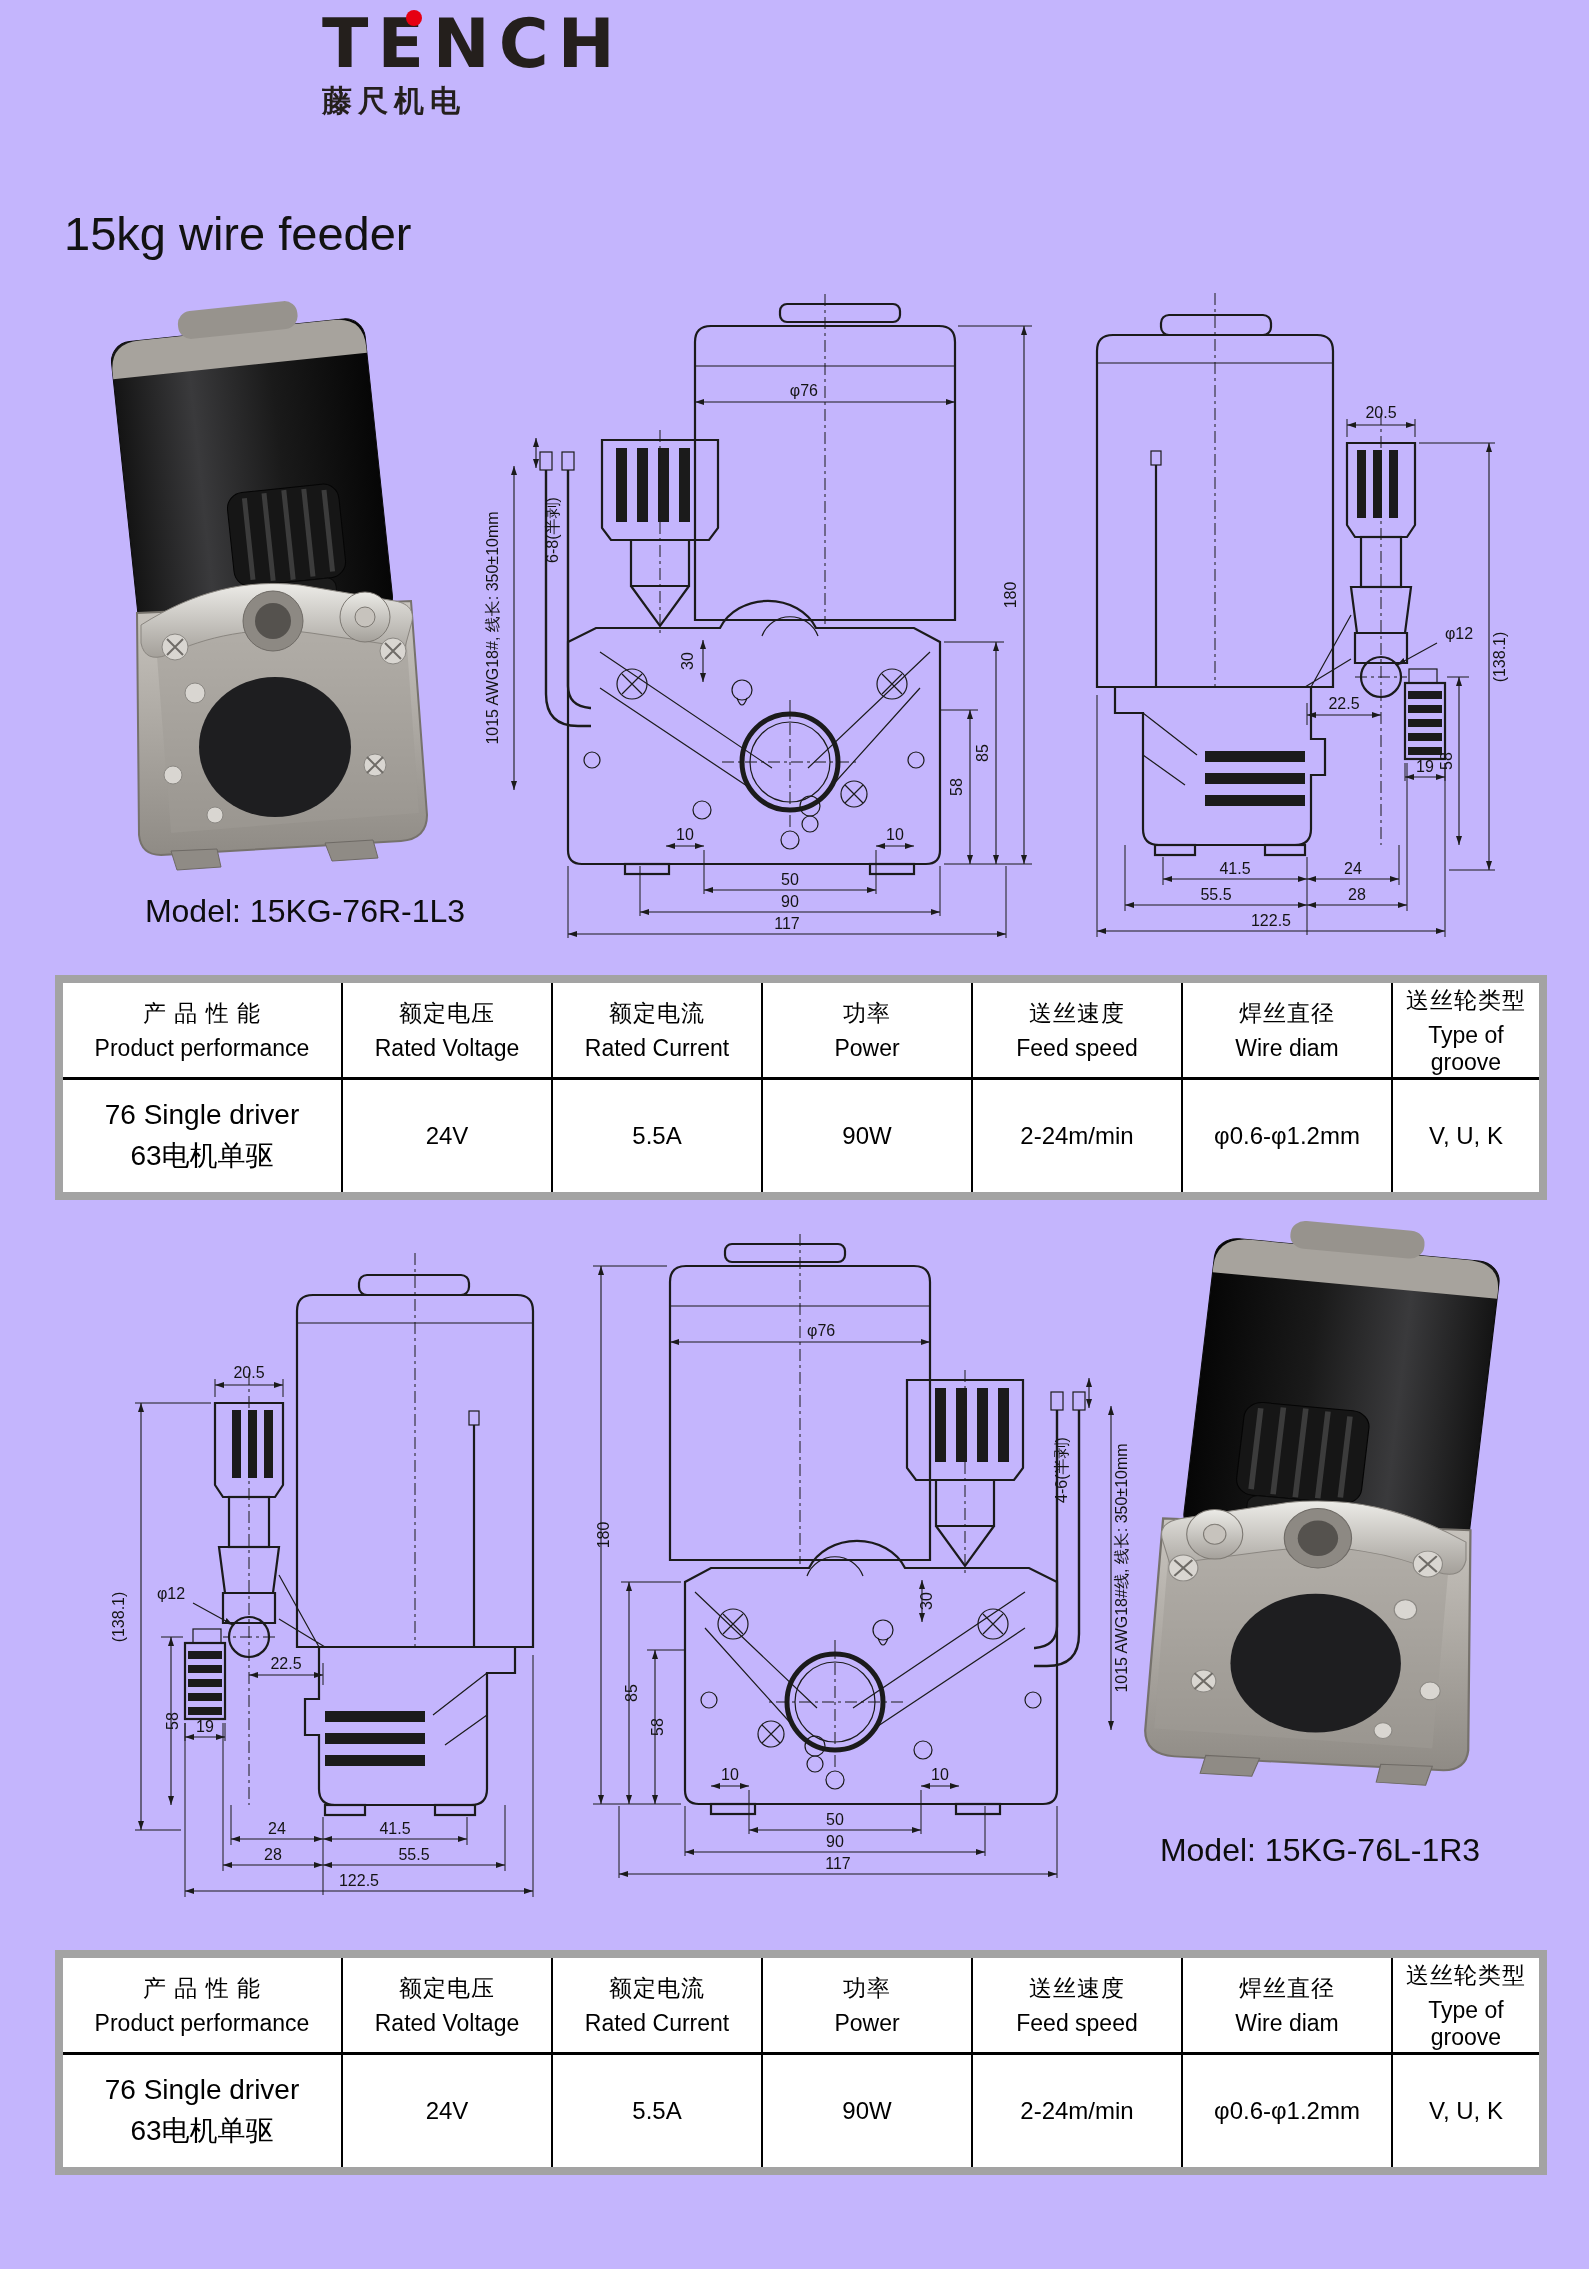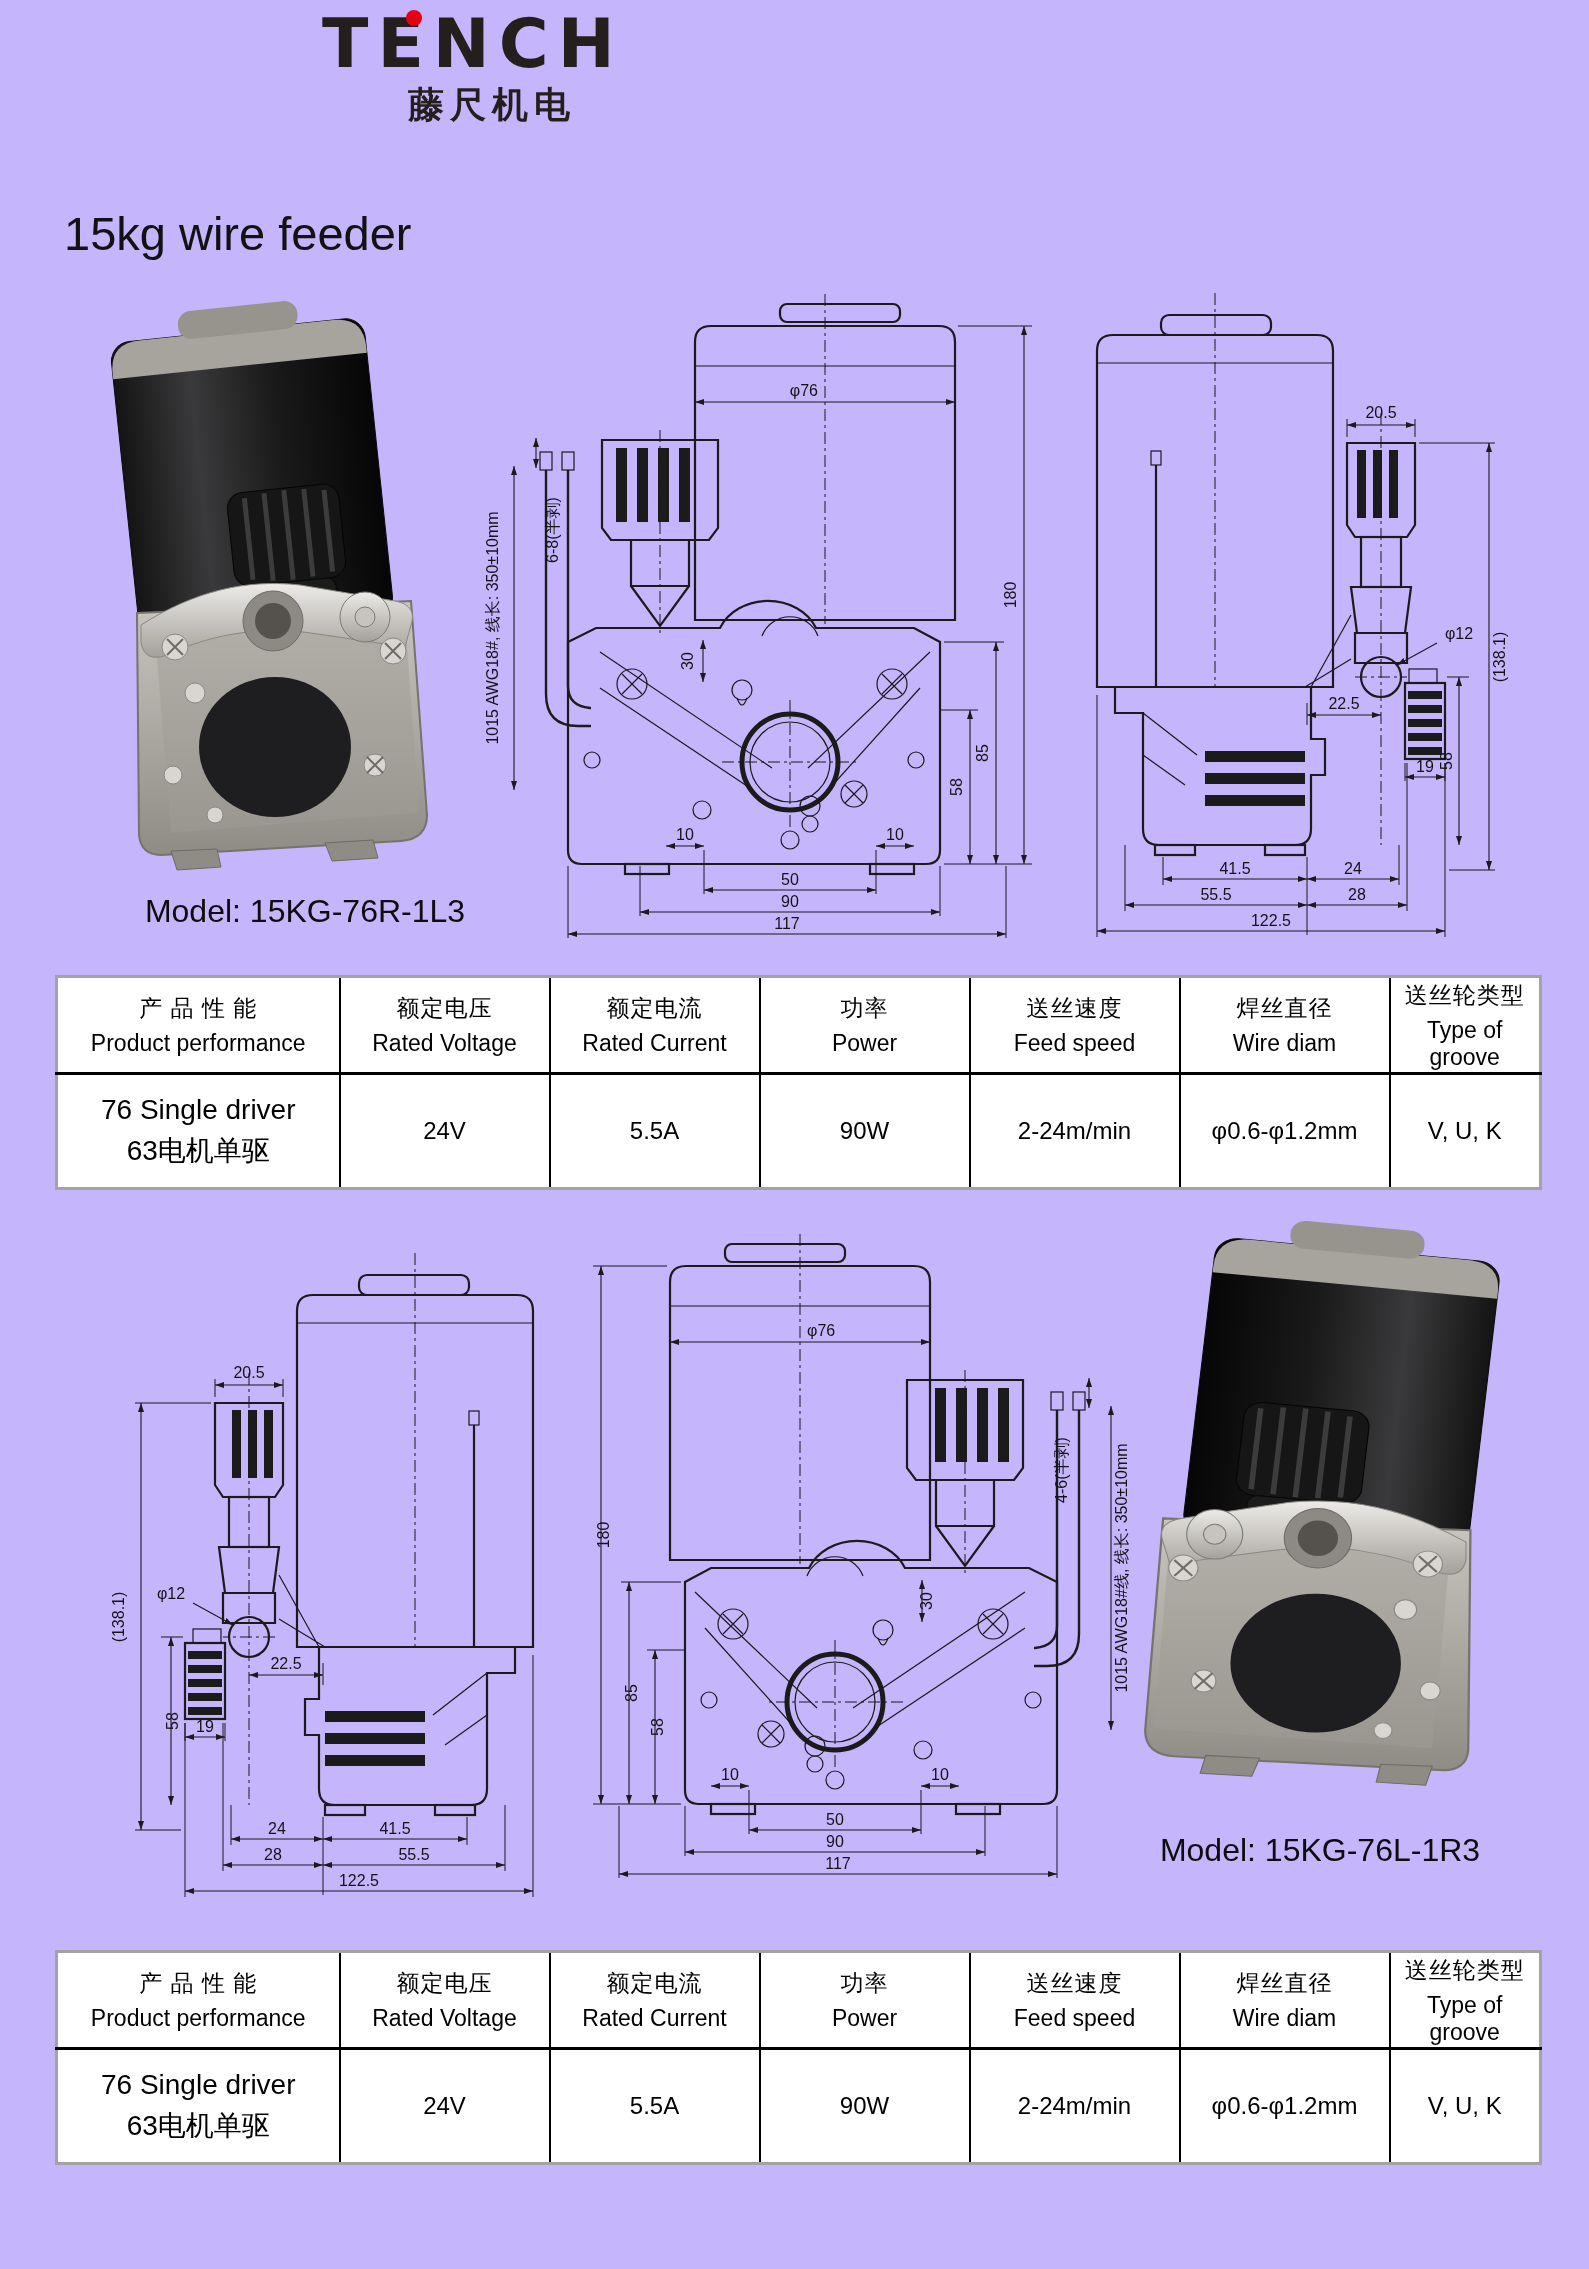--- a/index.html
+++ b/index.html
@@ -2,29 +2,29 @@
 <html><head>
 <meta charset="utf-8">
 <style>
   html,body{margin:0;padding:0;background:#fff;}
   .page{position:relative;width:1589px;height:2269px;background:#c4b5fd;font-family:"Liberation Sans",sans-serif;overflow:hidden;}
   .abs{position:absolute;}
   
   .logo{left:322px;top:8px;width:340px;}
   .logo-latin{position:relative;font-weight:bold;font-size:68px;line-height:1.05;letter-spacing:9px;color:#241f1c;font-family:"DejaVu Sans","Liberation Sans",sans-serif;}
   .logo-dot{position:absolute;left:84px;top:2px;width:16px;height:16px;border-radius:50%;background:#e60012;}
-  .logo-cn{font-weight:bold;font-size:36px;letter-spacing:6px;color:#241f1c;text-align:center;margin-top:2px;}
+  .logo-cn{font-weight:bold;font-size:30px;letter-spacing:6px;color:#241f1c;text-align:left;margin-top:2px;}
   
   .title{left:64px;top:206px;font-size:47px;color:#121212;}
   
   .model{font-size:32px;color:#0d0d0d;text-align:center;}
   .model1{left:75px;top:893px;width:460px;}
   .model2{left:1085px;top:1832px;width:470px;}
   
-  .spec{border-collapse:collapse;table-layout:fixed;width:1484px;border:3px solid #a3a3a3;background:#fff;}
+  .spec{border-collapse:collapse;table-layout:fixed;width:1484px;border:8px solid #a3a3a3;background:#fff;}
   .spec th,.spec td{border:2px solid #000;text-align:center;vertical-align:middle;padding:0;color:#000;font-weight:normal;}
   .spec th{height:94px;border-bottom:3px solid #000;}
   .spec td{height:112px;font-size:24px;}
   .hcn{font-size:23px;letter-spacing:1px;}
   .hen{font-size:23px;margin-top:6px;}
   .pline{font-size:28px;line-height:1.45;}
   .tbl1{left:55px;top:975px;}
   .tbl2{left:55px;top:1950px;}
   
   .dl{font:16px "Liberation Sans",sans-serif;fill:#141414;}

